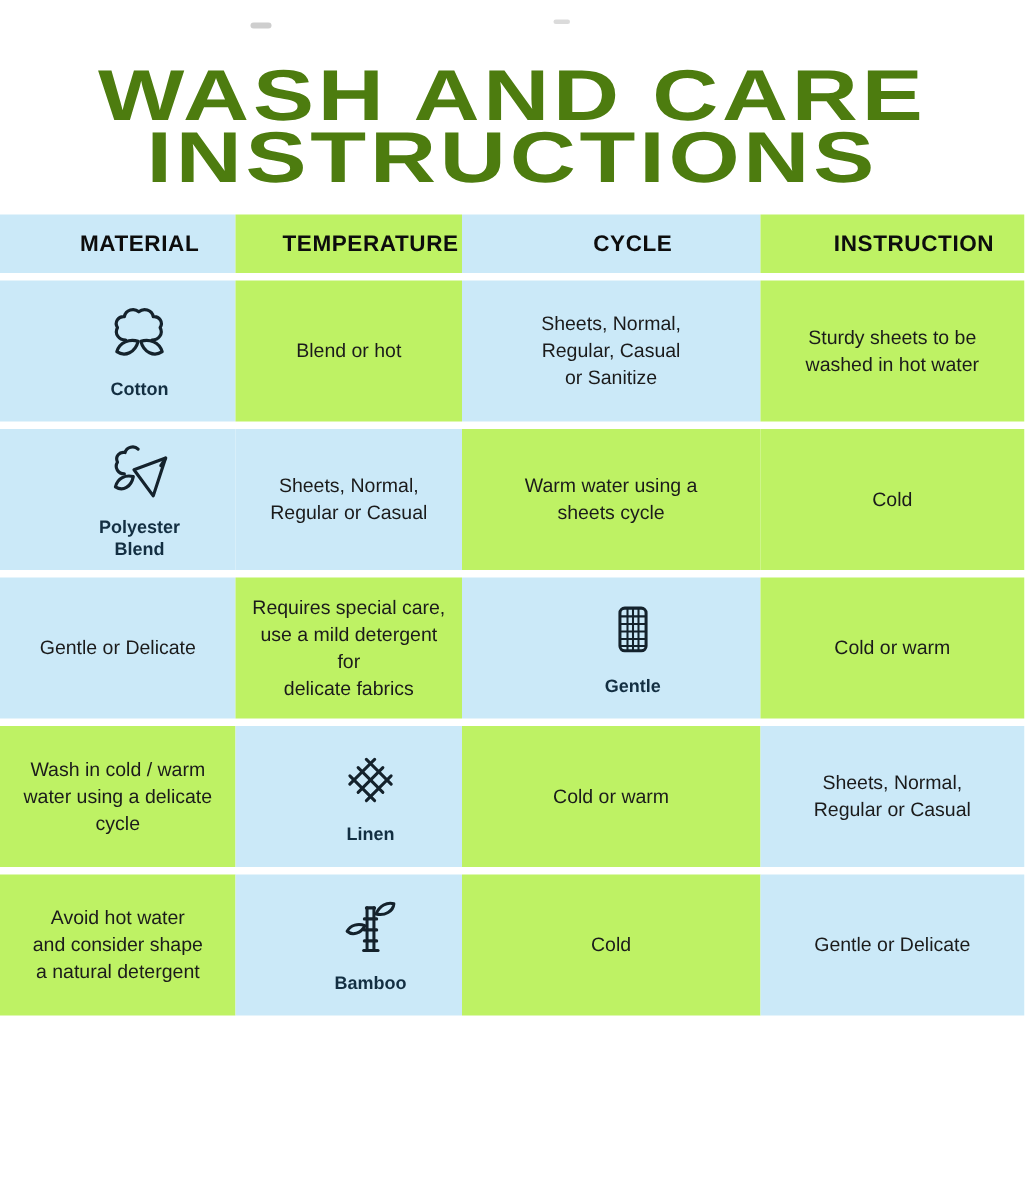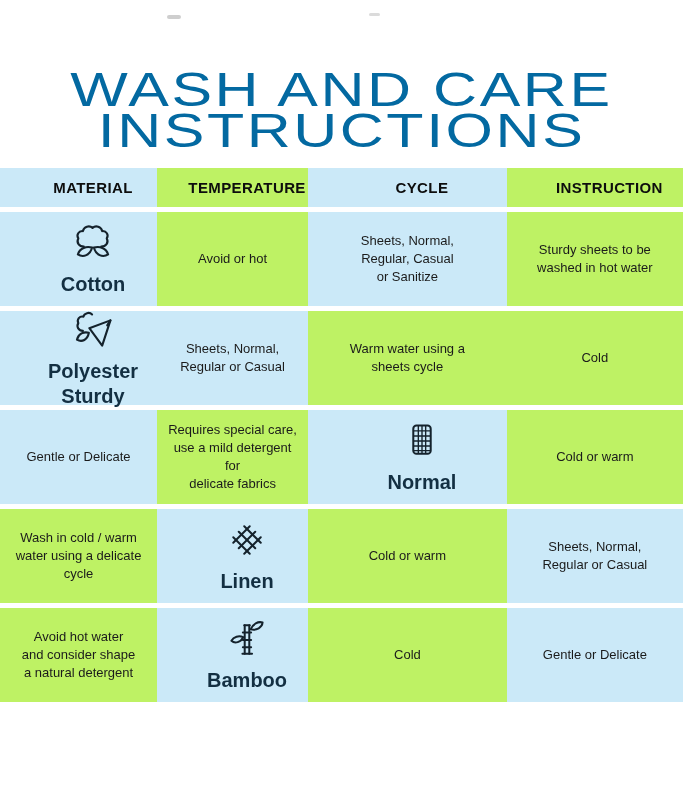--- a/index.html
+++ b/index.html
@@ -6,22 +6,22 @@
   body{
     width:683px;height:800px;background:#ffffff;
     font-family:"Liberation Sans", sans-serif;
     position:relative;overflow:hidden;
   }
   .stray{position:absolute;border-radius:2px;background:#bdbdbd;}
   .stray1{left:167px;top:15px;width:14px;height:4px;opacity:.75;}
   .stray2{left:369px;top:13px;width:11px;height:3px;opacity:.55;}
 
   .title{
-    margin:0;padding-top:69px;text-align:center;
-    color:#0369a1;font-weight:400;
+    margin:0;padding-top:44px;text-align:center;
+    color:#4d7c0f;font-weight:700;
   }
   .tline{
     display:block;font-size:48px;line-height:41px;letter-spacing:2px;
     transform:scaleX(1.27);transform-origin:center;white-space:nowrap;
   }
 
   .care-table{
     margin-top:17px;width:683px;
     display:grid;
     grid-template-columns:23% 22.1% 29.1% 25.8%;
@@ -38,21 +38,21 @@
   .dark{background:#bef264;}
   .hcell{
     font-size:15px;font-weight:800;color:#0d0d0d;letter-spacing:.4px;
   }
   .txt{
     font-size:13px;color:#1b1b1b;line-height:1.38;
     white-space:pre-line;padding:0 10px;
   }
   .matcell{flex-direction:column;gap:7px;}
   .matlabel{
-    font-size:20px;font-weight:700;color:#132f42;
+    font-size:12px;font-weight:700;color:#132f42;
     line-height:1.25;white-space:pre-line;
   }
   .icon{display:block;height:44px;}
   .icon svg{display:block;}
 </style>
 </head>
 <body>
 
 <div class="stray stray1"></div>
 <div class="stray stray2"></div>
@@ -72,38 +72,38 @@
   <div class="cell light matcell">
     <span class="icon">
       <svg width="44" height="44" viewBox="0 0 48 48" fill="none" stroke="#14222c" stroke-width="2.3" stroke-linecap="round" stroke-linejoin="round">
         <path d="M14 28 C9 28 5.5 23.5 8 19 C5.5 15 8.5 10.5 13 11 C14 6 20 4.5 23.5 7.5 C27 4.5 33 6 34 11 C38.5 10.5 41.5 15 39 19 C41.5 23.5 38 28 33 28"></path>
         <path d="M23 29 C17 27 9.5 29.5 7.5 36.5 C13.5 40.5 21 37 23 29 Z"></path>
         <path d="M25 29 C31 27 38.5 29.5 40.5 36.5 C34.5 40.5 27 37 25 29 Z"></path>
       </svg>
     </span>
     <span class="matlabel">Cotton</span>
   </div>
-  <div class="cell dark txt">Avoid or hot</div>
+  <div class="cell dark txt">Blend or hot</div>
   <div class="cell light txt">Sheets, Normal,
 Regular, Casual
 or Sanitize</div>
   <div class="cell dark txt">Sturdy sheets to be
 washed in hot water</div>
 
   <div class="cell light matcell">
     <span class="icon">
       <svg width="44" height="44" viewBox="0 0 48 48" fill="none" stroke="#14222c" stroke-width="2.3" stroke-linecap="round" stroke-linejoin="round">
         <path d="M13 25 C8.5 25 5.5 20.5 8 16.5 C6 12.5 9.5 8.5 13.5 9.5 C14.5 5.5 20 4 23 7"></path>
         <path d="M19.5 27 C14 25.5 8 28 6.5 34.5 C12 38 18 34.5 19.5 27 Z"></path>
         <path d="M20 22 L43 13.5 L34 41 Z"></path>
         <path d="M43 13.5 L39.5 19"></path>
       </svg>
     </span>
     <span class="matlabel">Polyester
-Sturdy</span>
+Blend</span>
   </div>
   <div class="cell light txt">Sheets, Normal,
 Regular or Casual</div>
   <div class="cell dark txt">Warm water using a
 sheets cycle</div>
 
   <div class="cell dark txt">Cold</div>
   <div class="cell light txt">Gentle or Delicate</div>
   <div class="cell dark txt">Requires special care,
 use a mild detergent for
@@ -118,21 +118,21 @@
             <path d="M24 7.5 V37.5"></path>
             <path d="M28 7.5 V37.5"></path>
           <path d="M15 13 H33"></path>
             <path d="M15 18.5 H33"></path>
             <path d="M15 24 H33"></path>
             <path d="M15 29.5 H33"></path>
             <path d="M15 34.5 H33"></path>
         </g>
       </svg>
     </span>
-    <span class="matlabel">Normal</span>
+    <span class="matlabel">Gentle</span>
   </div>
   <div class="cell dark txt">Cold or warm</div>
   <div class="cell dark txt">Wash in cold / warm
 water using a delicate
 cycle</div>
 
   <div class="cell light matcell">
     <span class="icon">
       <svg width="44" height="44" viewBox="0 0 48 48" fill="none" stroke="#14222c" stroke-width="2.2" stroke-linecap="round" stroke-linejoin="round">
         <path d="M9 27 L27 9"></path>

